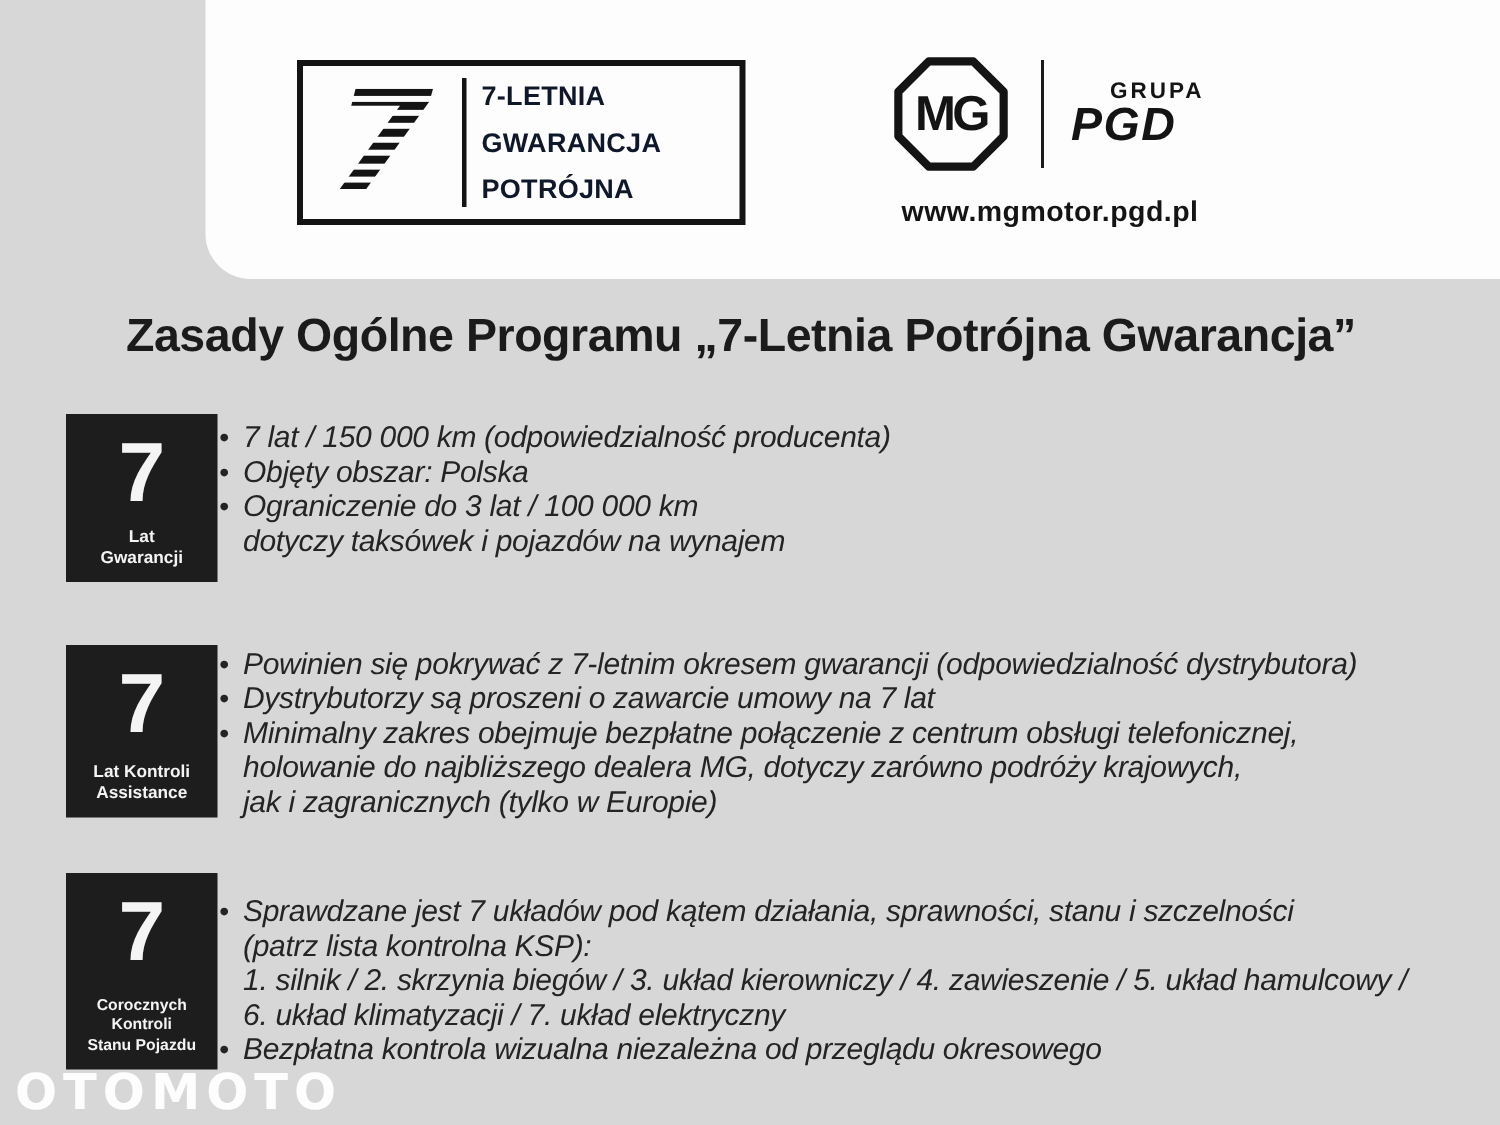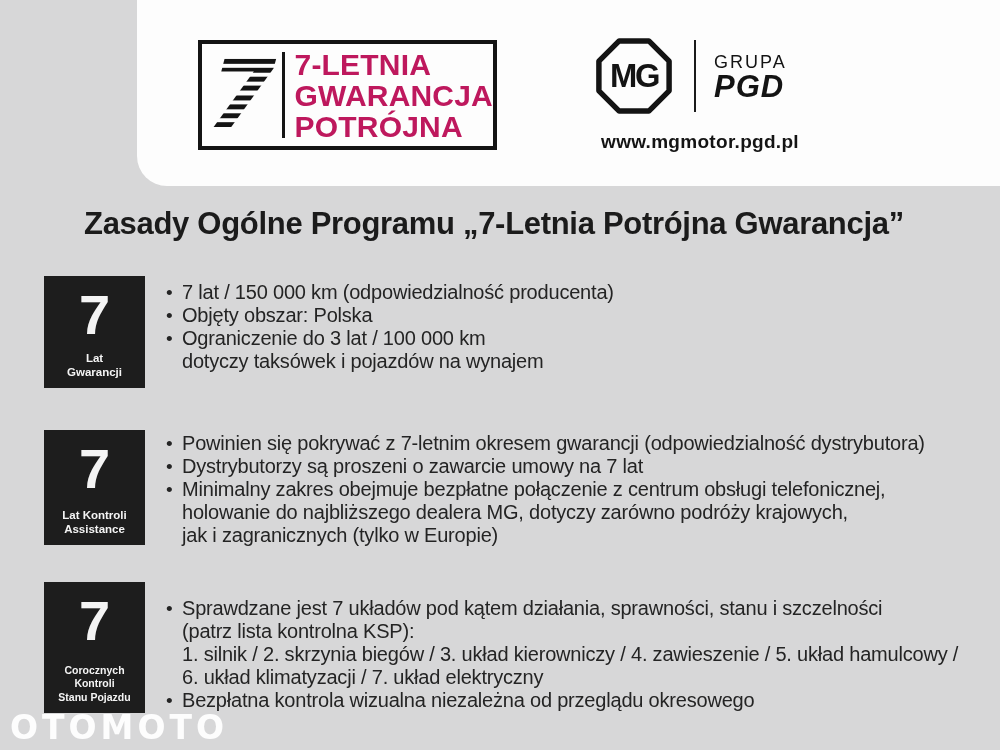--- a/index.html
+++ b/index.html
@@ -25,27 +25,27 @@
   }
   .seven-striped{
     width:104px;text-align:center;
     font:italic 900 94px/0.95 "DejaVu Sans", sans-serif;
     background-image:repeating-linear-gradient(to bottom,#141414 0 5px,#fdfdfd 5px 9px);
     -webkit-background-clip:text;background-clip:text;color:transparent;
     transform:skewX(-4deg);
   }
   .box-divider{width:3px;height:86px;background:#141414;margin:0 10px 0 2px;}
   .box-text{
-    font-weight:800;font-size:30px;line-height:31px;letter-spacing:0.2px;
-    color:#be185d;white-space:nowrap;
+    font-weight:800;font-size:18px;line-height:31px;letter-spacing:0.2px;
+    color:#0f172a;white-space:nowrap;
   }
   .mg-area{position:absolute;left:458px;top:36px;width:78px;height:80px;}
   .header-divider{position:absolute;left:557px;top:40px;width:2px;height:72px;background:#1b1b1b;}
   .grupa{position:absolute;left:577px;top:52px;width:90px;color:#141414;}
-  .grupa-top{font-weight:400;font-size:18px;letter-spacing:2px;}
+  .grupa-top{font-weight:700;font-size:15px;letter-spacing:2px;margin-left:26px;}
   .grupa-bottom{font-weight:800;font-size:31px;line-height:28px;letter-spacing:1px;font-style:italic;}
   .website{
     position:absolute;left:448px;top:131px;width:230px;text-align:center;
     font-weight:700;font-size:19px;color:#141414;letter-spacing:0.3px;
   }
   
   .heading{
     position:absolute;left:42px;top:206px;
     font-weight:700;font-size:31px;letter-spacing:-0.3px;color:#1b1b1b;
     white-space:nowrap;
@@ -53,21 +53,21 @@
   }
   
   .badge{
     position:absolute;left:44px;width:101px;background:#1d1d1d;color:#f4f4f4;
     display:flex;flex-direction:column;align-items:center;box-sizing:border-box;
     padding:10px 2px 9px 2px;
   }
   .badge-digit{font-weight:700;font-size:56px;line-height:58px;}
   .badge-label{margin-top:auto;text-align:center;font-weight:700;font-size:11.5px;line-height:13.5px;}
   .badge-label.small{font-size:10.5px;}
-  .lines{position:absolute;left:166px;white-space:nowrap;font-size:20px;line-height:23px;letter-spacing:-0.2px;}
+  .lines{position:absolute;left:146px;white-space:nowrap;font-size:20px;line-height:23px;letter-spacing:-0.2px;font-style:italic;}
   .line{display:block;}
   .dot{display:inline-block;width:16px;font-size:19px;}
   .line.cont{padding-left:16px;}
   
   .watermark{
     position:absolute;left:10px;top:708px;
     font-family:"DejaVu Sans", sans-serif;
     font-weight:700;font-size:33px;letter-spacing:4px;
     color:rgba(255,255,255,0.95);
   }

